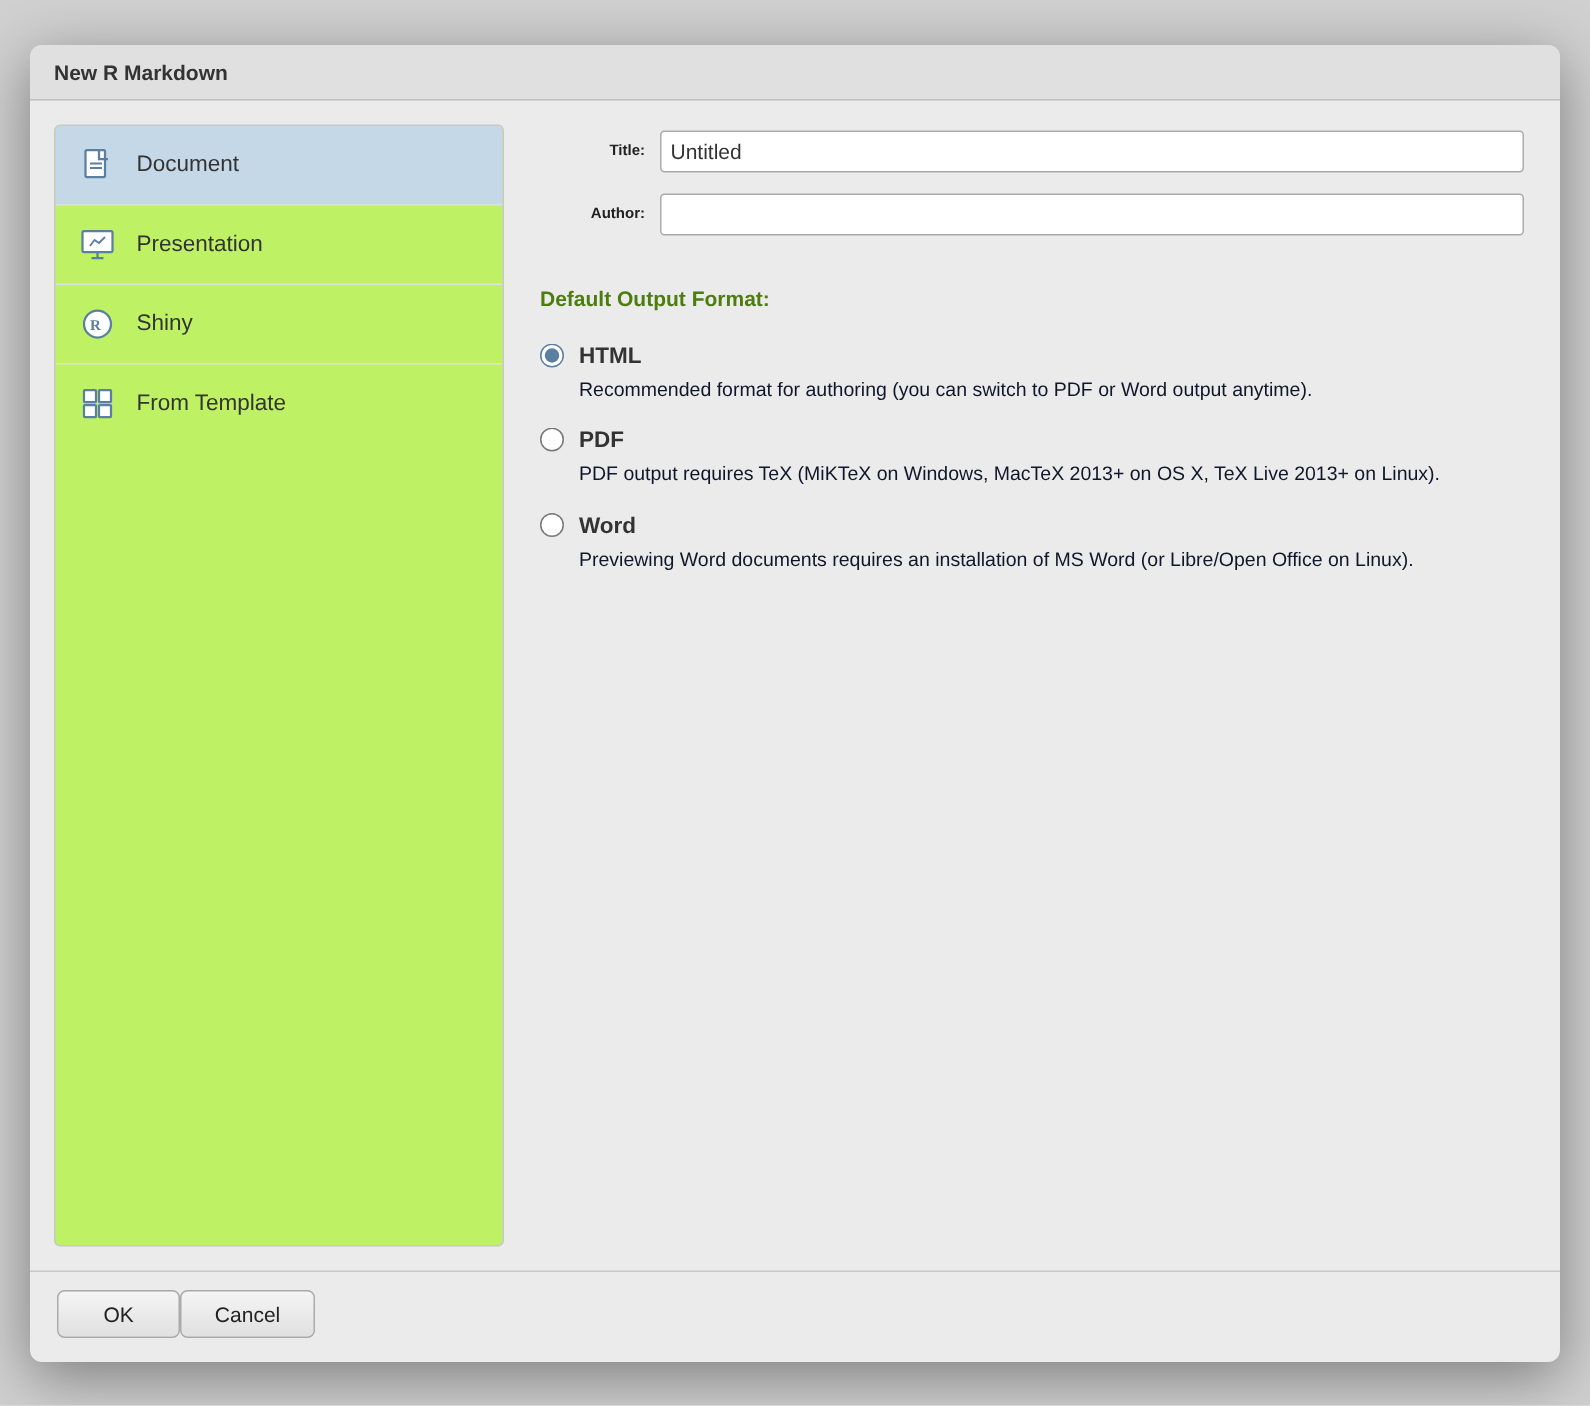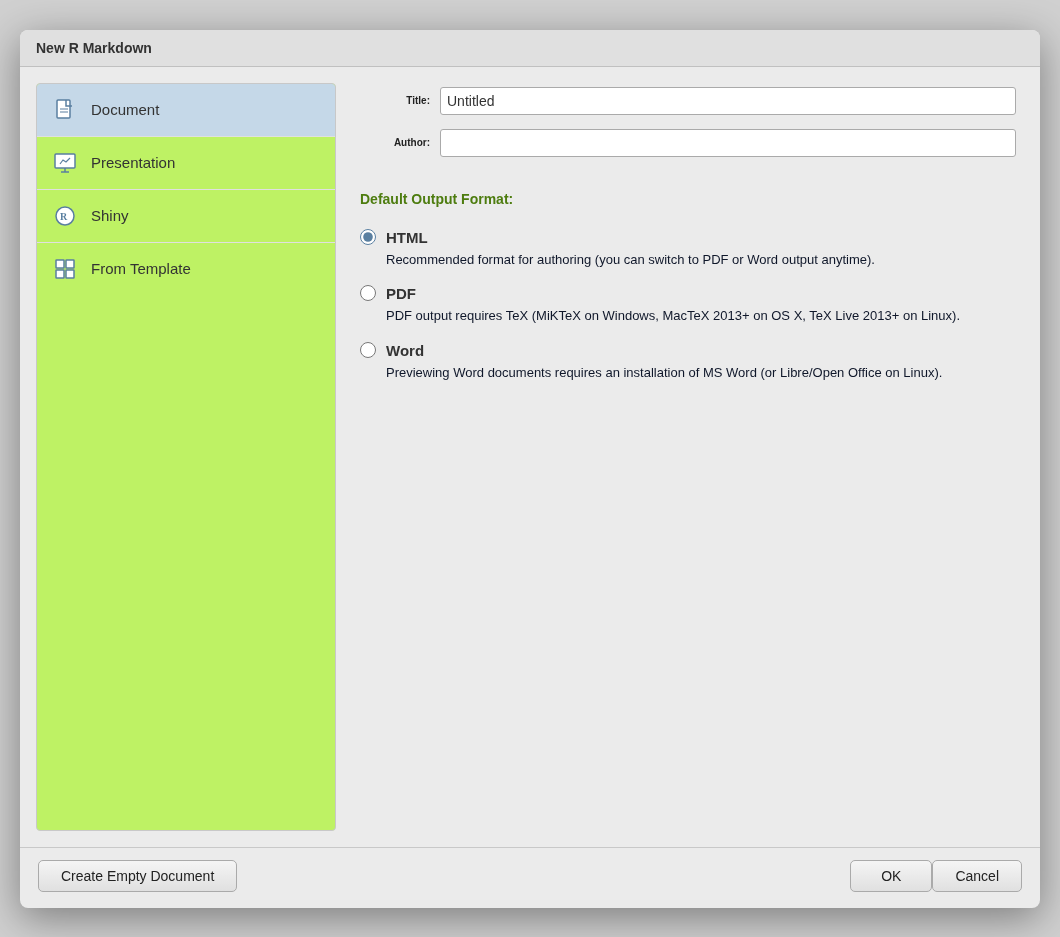--- a/index.html
+++ b/index.html
@@ -298,19 +298,18 @@
           </div>
           <div class="radio-desc">Previewing Word documents requires an installation of MS Word (or Libre/Open Office on Linux).</div>
         </div>
 
       </div>
 
     </div>
   </div>
 
   <div class="dialog-footer">
-    <button class="btn">Create Empty Document</button>
     <div class="footer-right">
       <button class="btn btn-ok">OK</button>
       <button class="btn">Cancel</button>
     </div>
   </div>
 </div>
 
 </body></html>

